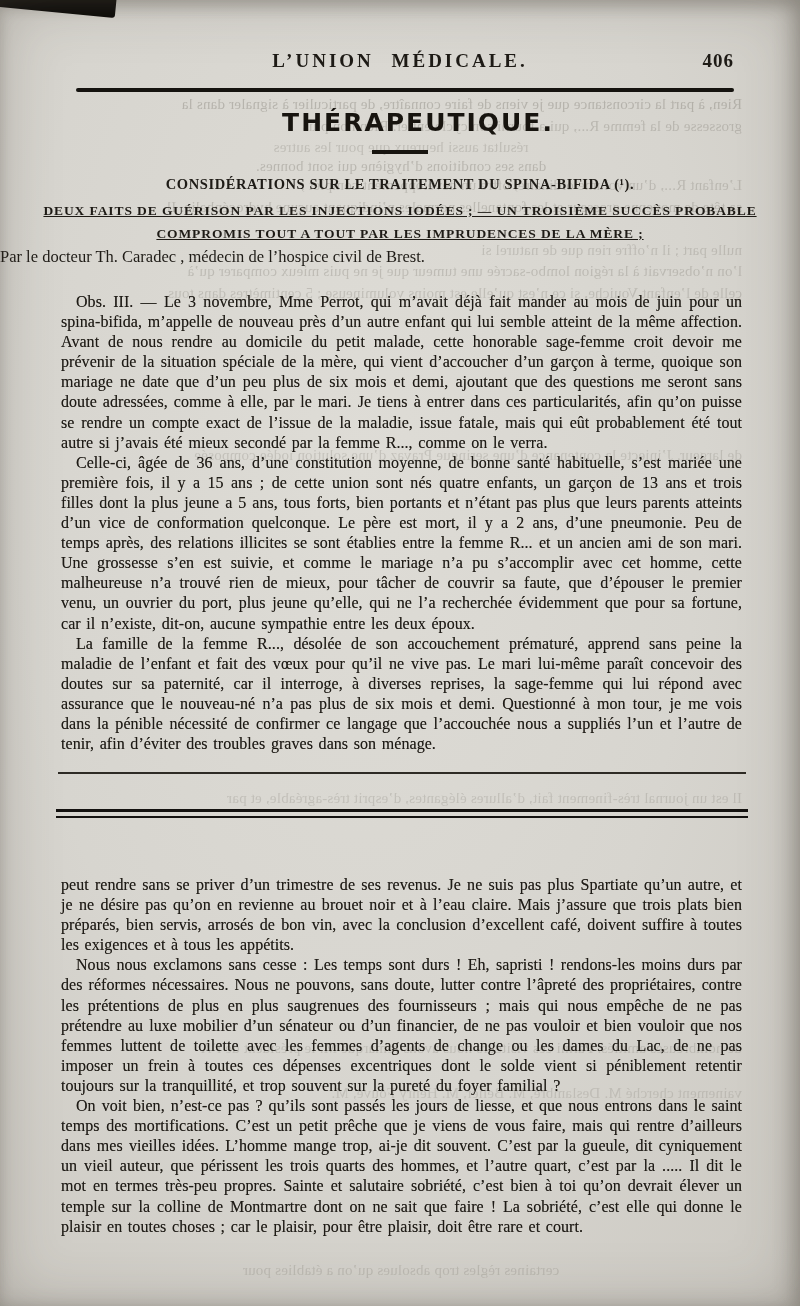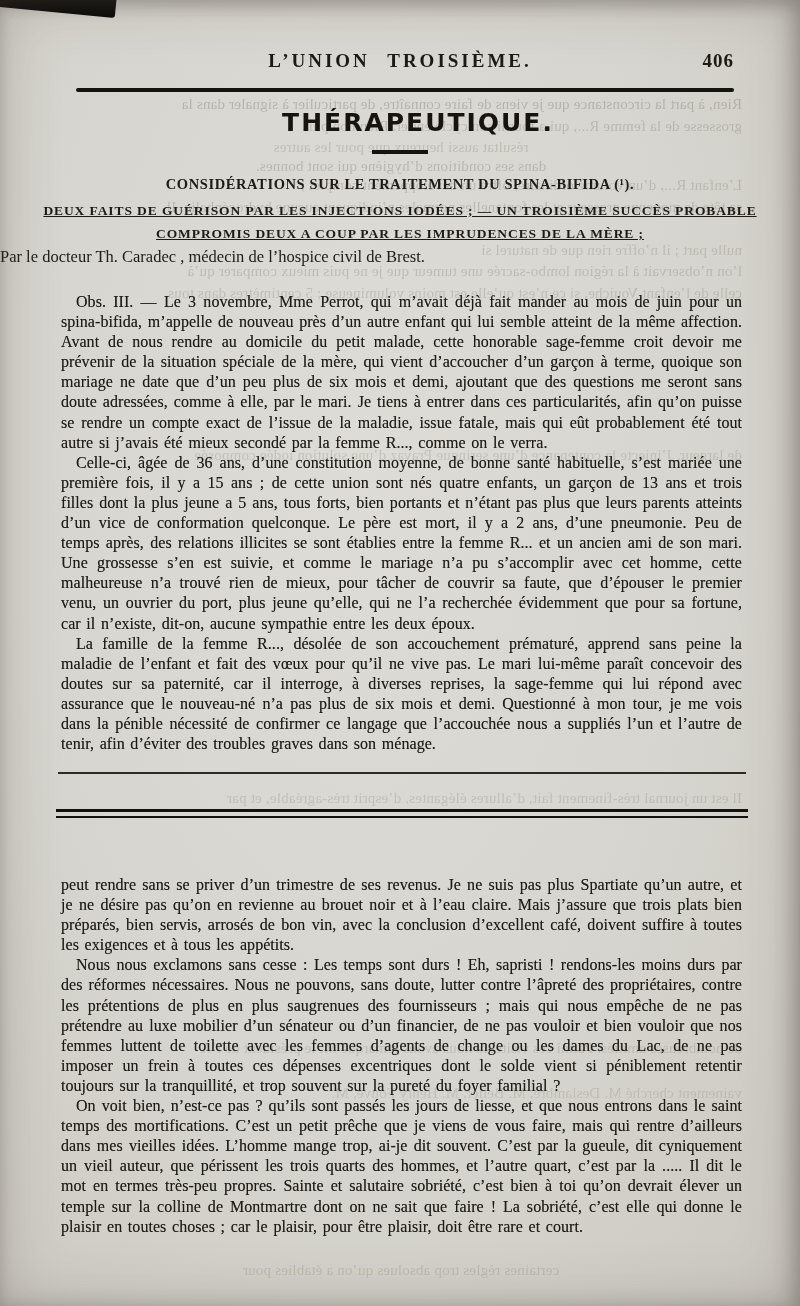--- a/index.html
+++ b/index.html
@@ -65,29 +65,29 @@
   <div class="ghost" style="top:199px;opacity:.28">sa tête de moyenne grosseur et les fontanelles normales n’indiquant aucune hydrocéphalie. Il</div>
   <div class="ghost" style="top:242px;opacity:.24">nulle part ; il n’offre rien que de naturel si</div>
   <div class="ghost" style="top:263px;opacity:.26">l’on n’observait à la région lombo-sacrée une tumeur que je ne puis mieux comparer qu’à</div>
   <div class="ghost" style="top:285px;opacity:.24">celle de l’enfant Vouiche, si ce n’est qu’elle est moins volumineuse ; 5 centimètres dans tous</div>
   <div class="ghost" style="top:447px;opacity:.22">de largeur. J’injecte la contenance d’une seringue Pravaz d’une solution iodée composée</div>
   <div class="ghost" style="top:790px;opacity:.22">Il est un journal très-finement fait, d’allures élégantes, d’esprit très-agréable, et par</div>
   <div class="ghost" style="top:1040px;opacity:.22">de nombreuses amitiés. Parmi ces visiteurs nous avons remarqué M. le président de l’A</div>
   <div class="ghost" style="top:1085px;opacity:.20">vainement cherché M. Deslambre, M. Belier, M. Henry Fouve, M.</div>
   <div class="ghost center" style="top:1262px;opacity:.22">certaines règles trop absolues qu’on a établies pour</div>
 
-  <div class="masthead">L’UNION TROISIÈME.</div>
+  <div class="masthead">L’UNION MÉDICALE.</div>
   <div class="page-number">406</div>
   <div class="rule-thick"></div>
 
   <div class="article-title">THÉRAPEUTIQUE.</div>
   <div class="title-dash"></div>
   <div class="heading">CONSIDÉRATIONS SUR LE TRAITEMENT DU SPINA-BIFIDA (¹).</div>
   <div class="subtitle l1">DEUX FAITS DE GUÉRISON PAR LES INJECTIONS IODÉES ; — UN TROISIÈME SUCCÈS PROBABLE</div>
-  <div class="subtitle l2">COMPROMIS DEUX A COUP PAR LES IMPRUDENCES DE LA MÈRE ;</div>
+  <div class="subtitle l2">COMPROMIS TOUT A TOUT PAR LES IMPRUDENCES DE LA MÈRE ;</div>
   <div class="byline">Par le docteur Th. Caradec , médecin de l’hospice civil de Brest.</div>
 
   <div class="body-block first">
     <p class="body indent">Obs. III. — Le 3 novembre, Mme Perrot, qui m’avait déjà fait mander au mois de juin pour un spina-bifida, m’appelle de nouveau près d’un autre enfant qui lui semble atteint de la même affection. Avant de nous rendre au domicile du petit malade, cette honorable sage-femme croit devoir me prévenir de la situation spéciale de la mère, qui vient d’accoucher d’un garçon à terme, quoique son mariage ne date que d’un peu plus de six mois et demi, ajoutant que des questions me seront sans doute adressées, comme à elle, par le mari. Je tiens à entrer dans ces particularités, afin qu’on puisse se rendre un compte exact de l’issue de la maladie, issue fatale, mais qui eût probablement été tout autre si j’avais été mieux secondé par la femme R..., comme on le verra.</p>
     <p class="body indent">Celle-ci, âgée de 36 ans, d’une constitution moyenne, de bonne santé habituelle, s’est mariée une première fois, il y a 15 ans ; de cette union sont nés quatre enfants, un garçon de 13 ans et trois filles dont la plus jeune a 5 ans, tous forts, bien portants et n’étant pas plus que leurs parents atteints d’un vice de conformation quelconque. Le père est mort, il y a 2 ans, d’une pneumonie. Peu de temps après, des relations illicites se sont établies entre la femme R... et un ancien ami de son mari. Une grossesse s’en est suivie, et comme le mariage n’a pu s’accomplir avec cet homme, cette malheureuse n’a trouvé rien de mieux, pour tâcher de couvrir sa faute, que d’épouser le premier venu, un ouvrier du port, plus jeune qu’elle, qui ne l’a recherchée évidemment que pour sa fortune, car il n’existe, dit-on, aucune sympathie entre les deux époux.</p>
     <p class="body indent">La famille de la femme R..., désolée de son accouchement prématuré, apprend sans peine la maladie de l’enfant et fait des vœux pour qu’il ne vive pas. Le mari lui-même paraît concevoir des doutes sur sa paternité, car il interroge, à diverses reprises, la sage-femme qui lui répond avec assurance que le nouveau-né n’a pas plus de six mois et demi. Questionné à mon tour, je me vois dans la pénible nécessité de confirmer ce langage que l’accouchée nous a suppliés l’un et l’autre de tenir, afin d’éviter des troubles graves dans son ménage.</p>
   </div>
 
   <div class="footnote-rule"></div>
 

